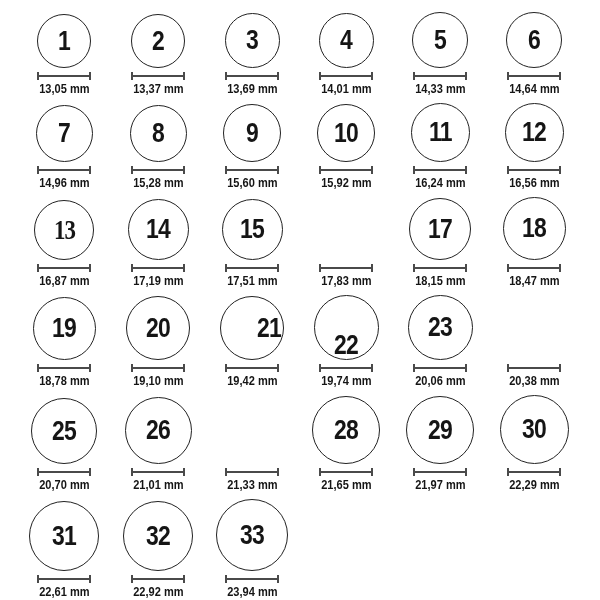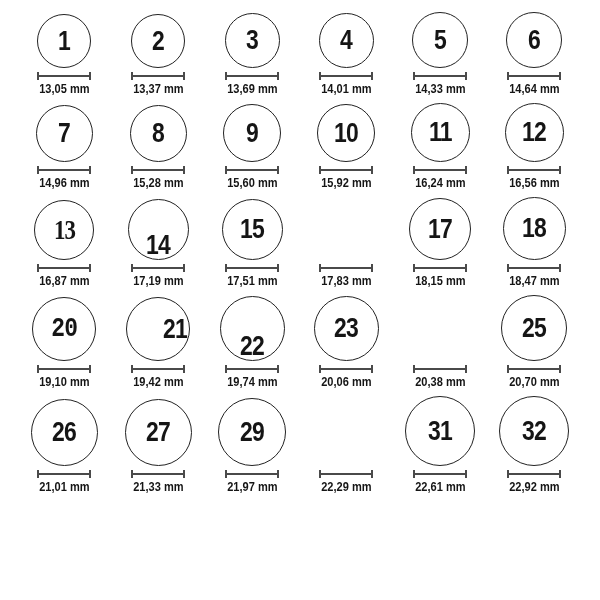--- a/index.html
+++ b/index.html
@@ -221,21 +221,21 @@
       <span class="num">13</span>
     </div>
     <div class="measure">
       <span class="tick left"></span>
       <span class="bar"></span>
       <span class="tick right"></span>
     </div>
     <div class="mm">16,87 mm</div>
   </div>
     <div class="cell">
-    <div class="circle" style="width: 61px; height: 61px; align-items: flex-end;">
+    <div class="circle" style="width: 61px; height: 61px;">
       <span class="num">14</span>
     </div>
     <div class="measure">
       <span class="tick left"></span>
       <span class="bar"></span>
       <span class="tick right"></span>
     </div>
     <div class="mm">17,19 mm</div>
   </div>
     <div class="cell">
@@ -273,21 +273,32 @@
       <span class="num">18</span>
     </div>
     <div class="measure">
       <span class="tick left"></span>
       <span class="bar"></span>
       <span class="tick right"></span>
     </div>
     <div class="mm">18,47 mm</div>
   </div>
     <div class="cell">
-    <div class="circle" style="width: 64px; height: 64px; font-family: Liberation Mono, monospace;">
+    <div class="circle" style="width: 63px; height: 63px;">
+      <span class="num">19</span>
+    </div>
+    <div class="measure">
+      <span class="tick left"></span>
+      <span class="bar"></span>
+      <span class="tick right"></span>
+    </div>
+    <div class="mm">18,78 mm</div>
+  </div>
+    <div class="cell">
+    <div class="circle" style="width: 64px; height: 64px;">
       <span class="num">20</span>
     </div>
     <div class="measure">
       <span class="tick left"></span>
       <span class="bar"></span>
       <span class="tick right"></span>
     </div>
     <div class="mm">19,10 mm</div>
   </div>
     <div class="cell">
@@ -347,42 +358,53 @@
       <span class="num">26</span>
     </div>
     <div class="measure">
       <span class="tick left"></span>
       <span class="bar"></span>
       <span class="tick right"></span>
     </div>
     <div class="mm">21,01 mm</div>
   </div>
     <div class="cell">
-    <div class="circle" style="width: 67px; height: 67px;">
-      <span class="num">27</span>
-    </div>
     <div class="measure">
       <span class="tick left"></span>
       <span class="bar"></span>
       <span class="tick right"></span>
     </div>
     <div class="mm">21,33 mm</div>
+  </div>
+    <div class="cell">
+    <div class="circle" style="width: 68px; height: 68px;">
+      <span class="num">28</span>
+    </div>
+    <div class="measure">
+      <span class="tick left"></span>
+      <span class="bar"></span>
+      <span class="tick right"></span>
+    </div>
+    <div class="mm">21,65 mm</div>
   </div>
     <div class="cell">
     <div class="circle" style="width: 68px; height: 68px;">
       <span class="num">29</span>
     </div>
     <div class="measure">
       <span class="tick left"></span>
       <span class="bar"></span>
       <span class="tick right"></span>
     </div>
     <div class="mm">21,97 mm</div>
   </div>
     <div class="cell">
+    <div class="circle" style="width: 69px; height: 69px;">
+      <span class="num">30</span>
+    </div>
     <div class="measure">
       <span class="tick left"></span>
       <span class="bar"></span>
       <span class="tick right"></span>
     </div>
     <div class="mm">22,29 mm</div>
   </div>
     <div class="cell">
     <div class="circle" style="width: 70px; height: 70px;">
       <span class="num">31</span>
@@ -398,13 +420,24 @@
     <div class="circle" style="width: 70px; height: 70px;">
       <span class="num">32</span>
     </div>
     <div class="measure">
       <span class="tick left"></span>
       <span class="bar"></span>
       <span class="tick right"></span>
     </div>
     <div class="mm">22,92 mm</div>
   </div>
+    <div class="cell">
+    <div class="circle" style="width: 72px; height: 72px;">
+      <span class="num">33</span>
+    </div>
+    <div class="measure">
+      <span class="tick left"></span>
+      <span class="bar"></span>
+      <span class="tick right"></span>
+    </div>
+    <div class="mm">23,94 mm</div>
+  </div>
   </div>
 
 </body></html>

